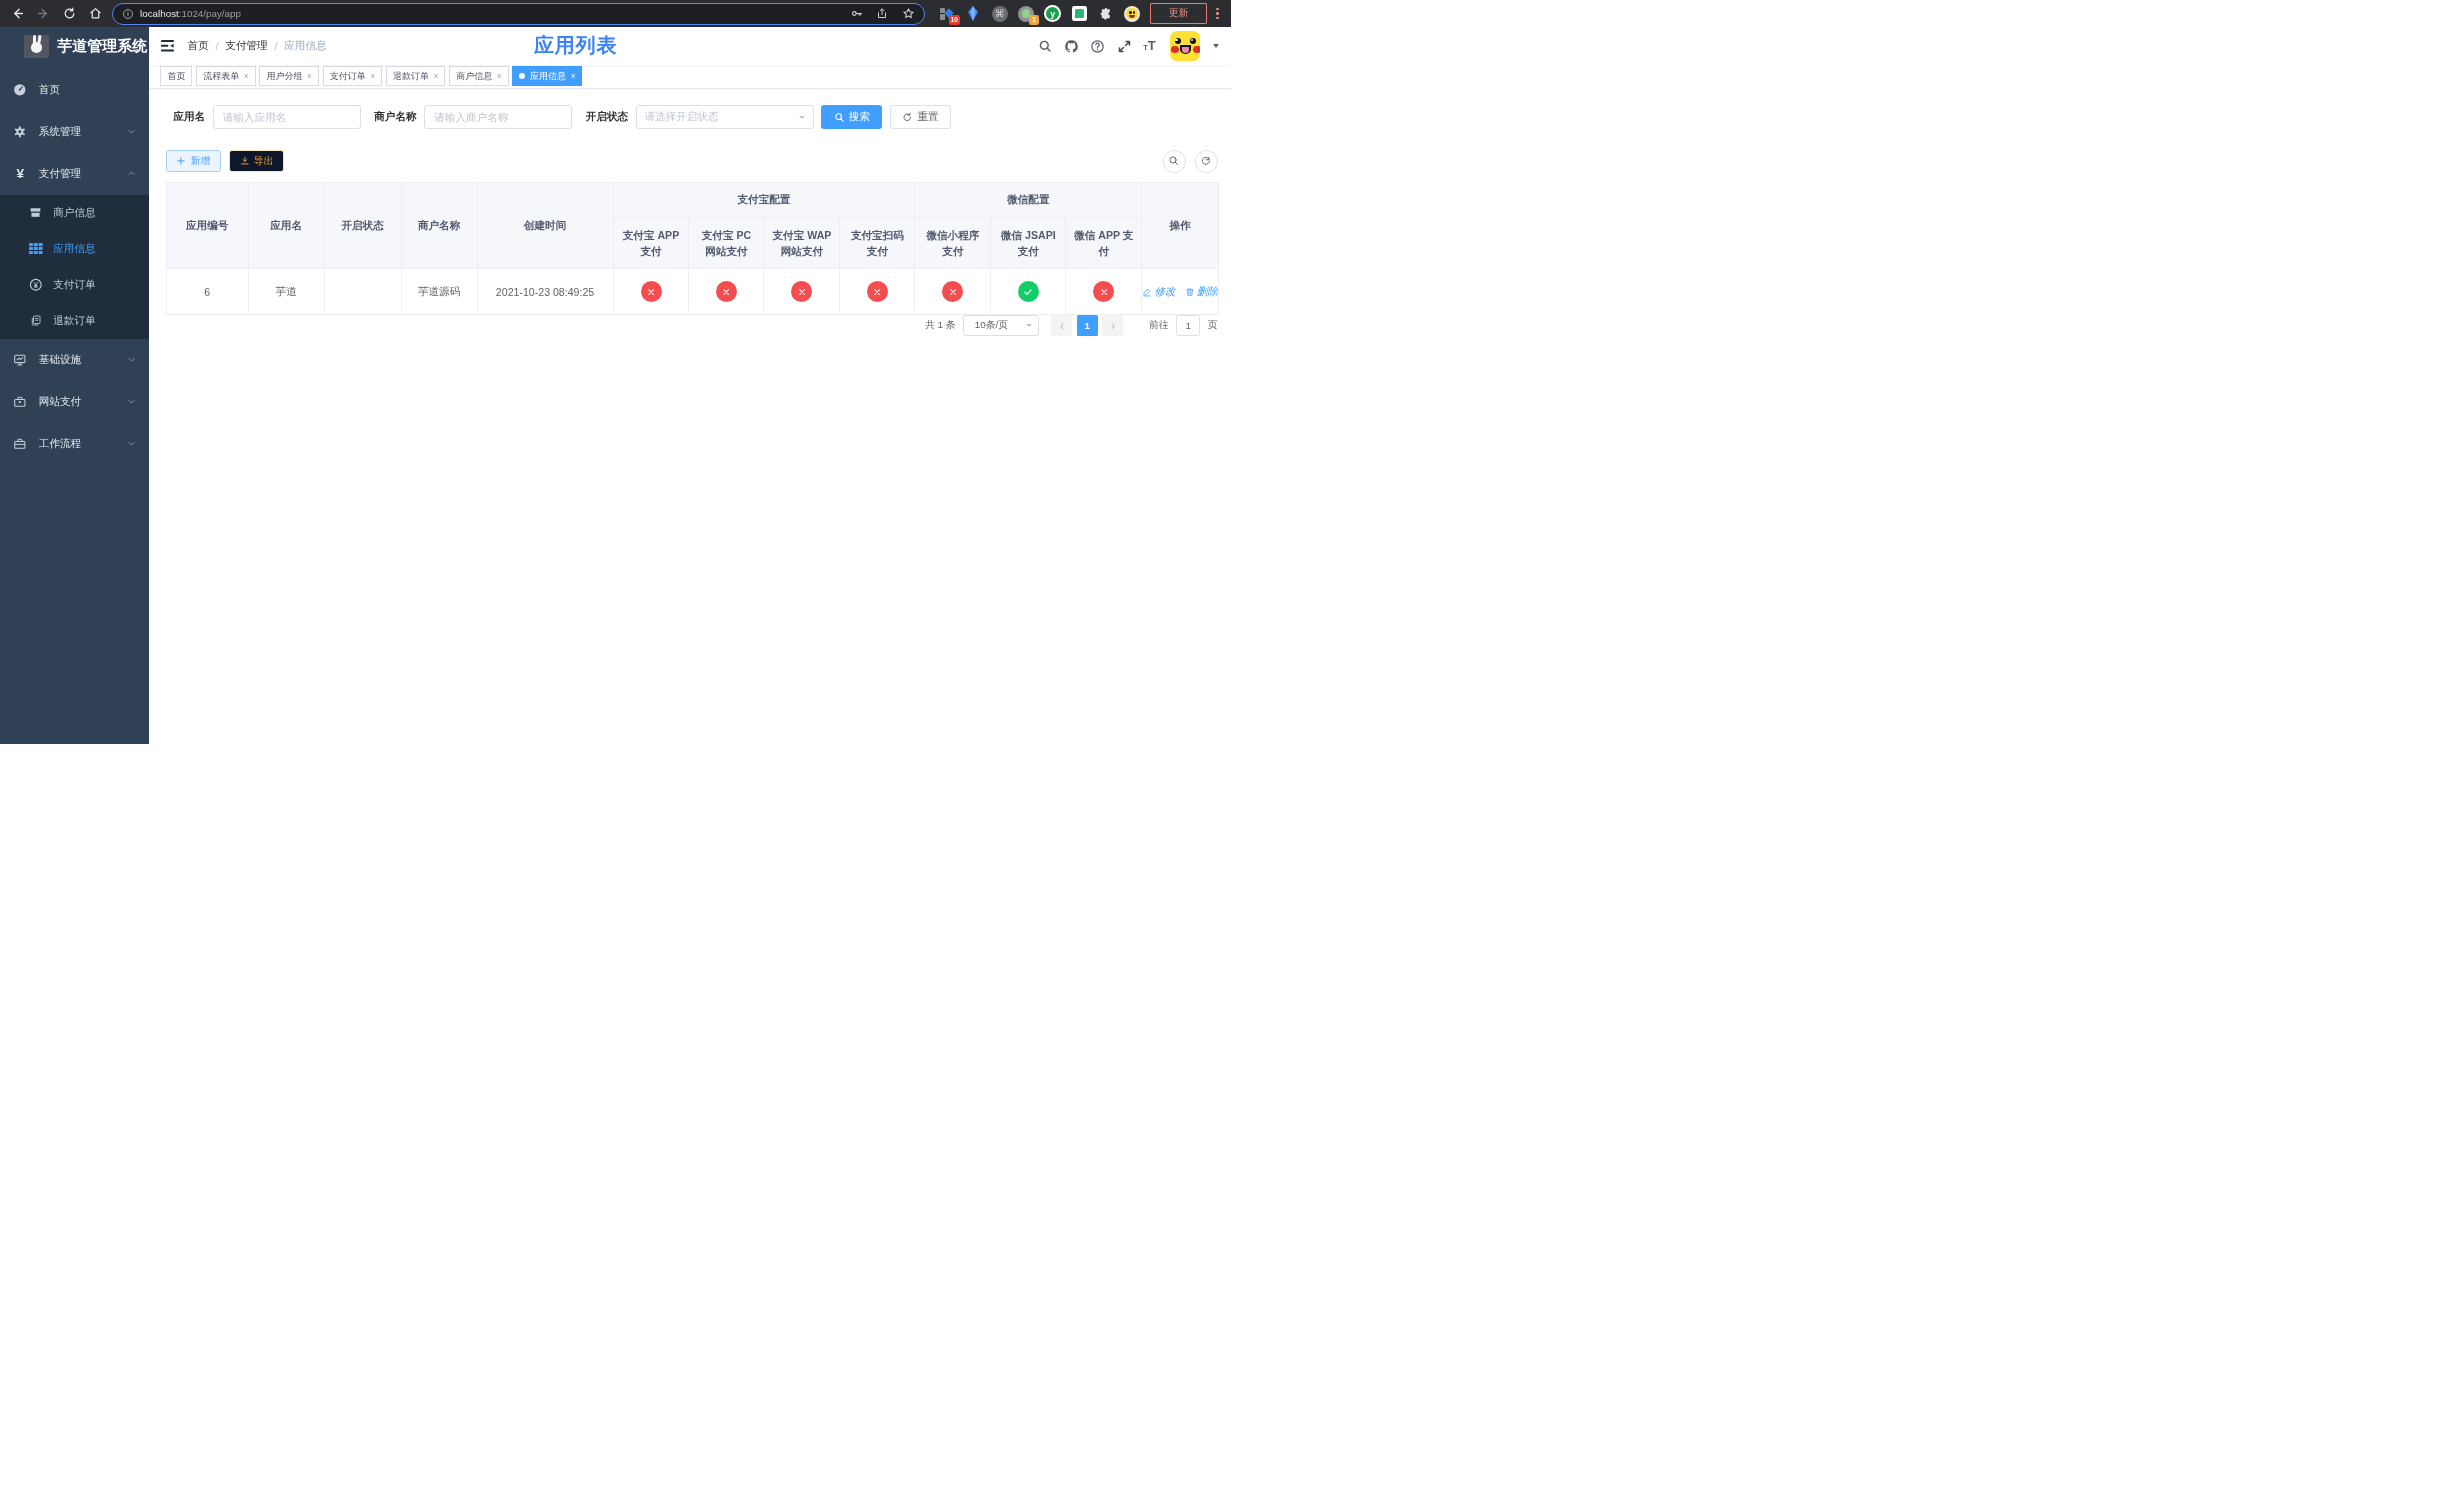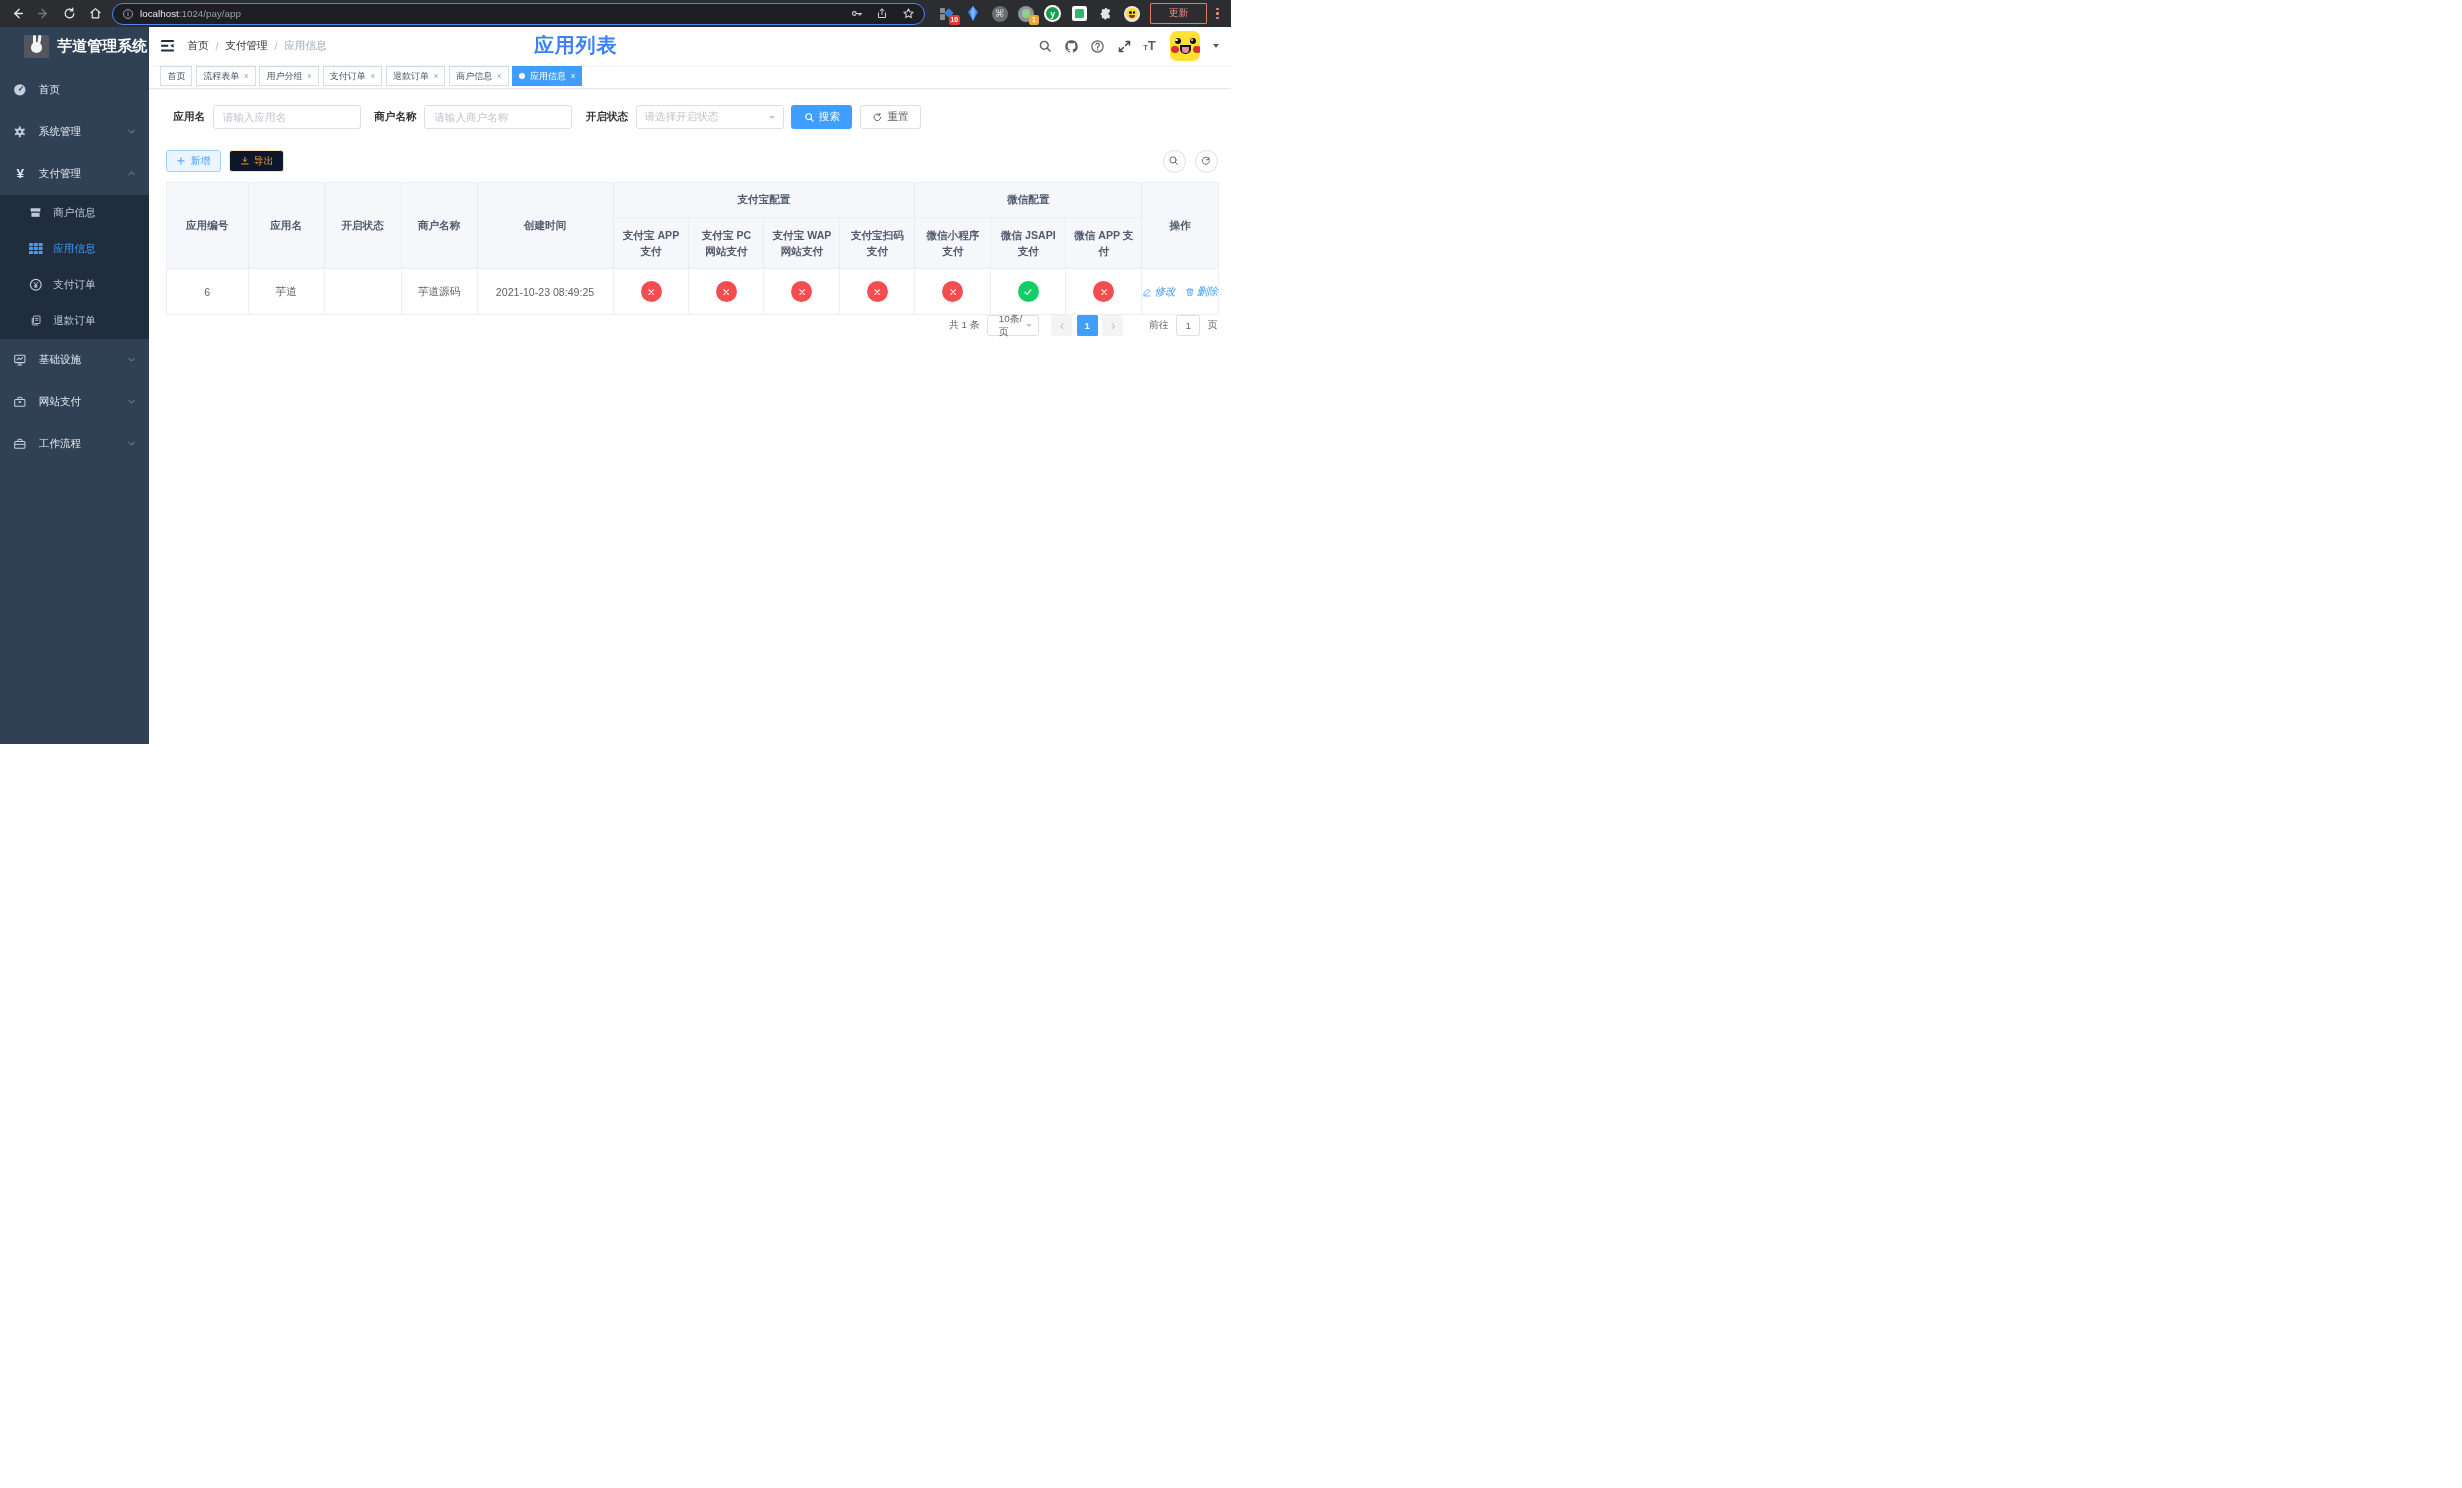--- a/index.html
+++ b/index.html
@@ -89,21 +89,21 @@
   .tag.active { background:#409eff; border-color:#409eff; color:#fff; }
   .tag.active .x { color:#fff; }
   .tag.active::before { content:""; width:6px; height:6px; border-radius:50%; background:#fff; margin-right:0.8px; }
 
   
   .content { padding:16.7px 12px 0 16.7px; }
   .filter-row { display:flex; align-items:center; margin-left:7.6px; }
   .f-label { font-size:10.6px; font-weight:bold; color:#303133; margin-right:7.6px; white-space:nowrap; }
   .f-input { width:148px; height:23.5px; border:0.8px solid #dcdfe6; border-radius:3px; font-size:10.6px; padding:0 9px; color:#606266; outline:none; margin-right:7.6px; font-family:inherit; }
   .f-input::placeholder { color:#bfc4cd; }
-  .f-select { width:148px; height:23.5px; border:0.8px solid #dcdfe6; border-radius:3px; display:flex; align-items:center; padding:0 7.6px; color:#bfc4cd; font-size:10.6px; margin-right:7.6px; cursor:pointer; }
+  .f-select { width:178px; height:23.5px; border:0.8px solid #dcdfe6; border-radius:3px; display:flex; align-items:center; padding:0 7.6px; color:#bfc4cd; font-size:10.6px; margin-right:7.6px; cursor:pointer; }
   .f-select .sel-chev { margin-left:auto; }
   .btn { height:24px; border-radius:3px; font-size:10.6px; display:inline-flex; align-items:center; gap:4.5px; padding:0 11.4px; cursor:pointer; border:0.8px solid transparent; white-space:nowrap; }
   .btn-primary { background:#409eff; color:#fff; }
   .btn-plain { background:#fff; border-color:#dcdfe6; color:#606266; margin-left:7.6px; }
   .toolbar-row { display:flex; align-items:center; margin-top:20.4px; }
   .btn-mini { height:22px; border-radius:3px; font-size:9.8px; display:inline-flex; align-items:center; gap:4.5px; padding:0 9.8px; cursor:pointer; }
   .btn-add { background:#ecf5ff; border:0.8px solid #a3d0fd; color:#409eff; }
   .btn-export { background:#0f172a; border:0.8px solid #f8e3b9; color:#e6a23c; margin-left:7.6px; }
   .tool-circles { margin-left:auto; display:flex; gap:9px; padding-right:1.5px; }
   .circle-btn { width:23px; height:23px; border-radius:50%; border:0.8px solid #dcdfe6; background:#fff; display:flex; align-items:center; justify-content:center; cursor:pointer; color:#5f646c; }
@@ -118,21 +118,21 @@
   .switch { width:30px; height:15px; border-radius:7.6px; background:#409eff; position:relative; margin:0 auto; cursor:pointer; }
   .switch::after { content:""; position:absolute; right:1.5px; top:1.5px; width:12px; height:12px; border-radius:50%; background:#fff; }
   .st-circle { width:21px; height:21px; border-radius:50%; margin:0 auto; display:flex; align-items:center; justify-content:center; }
   .st-red { background:#f44d4f; }
   .st-green { background:#13ce66; }
   .ops { display:flex; align-items:center; justify-content:center; gap:9px;font-style:italic; }
   .op-link { color:#409eff; font-size:10.6px; display:inline-flex; align-items:center; gap:2.3px; cursor:pointer; white-space:nowrap; }
 
   
   .pagination { display:flex; align-items:center; justify-content:flex-end; margin-top:0; font-size:9.8px; color:#606266; gap:7.6px; padding-right:1.5px; }
-  .pg-select { width:52px; height:21px; border:0.8px solid #dcdfe6; border-radius:3px; display:flex; align-items:center; padding:0 6px 0 10.6px; color:#606266; cursor:pointer; }
+  .pg-select { width:76px; height:21px; border:0.8px solid #dcdfe6; border-radius:3px; display:flex; align-items:center; padding:0 6px 0 10.6px; color:#606266; cursor:pointer; }
   .pg-select .sel-chev { margin-left:auto; }
   .pg-btn { width:21px; height:21px; background:#f4f4f5; border-radius:1.5px; display:flex; align-items:center; justify-content:center; color:#c0c4cc; cursor:pointer; }
   .pg-num { width:21px; height:21px; background:#409eff; color:#fff; border-radius:1.5px; display:flex; align-items:center; justify-content:center; font-weight:bold; cursor:pointer; }
   .pg-group { display:flex; gap:4.5px; margin:0 4.5px; }
   .pg-goto-input { width:24px; height:21px; border:0.8px solid #dcdfe6; border-radius:2.3px; text-align:center; font-size:9.8px; color:#606266; outline:none; font-family:inherit; }
   .sel-chev { width:0; height:0; border-left:3.8px solid transparent; border-right:3.8px solid transparent; border-top:3.8px solid #c0c4cc; }
 </style>
 </head>
 <body>
 

